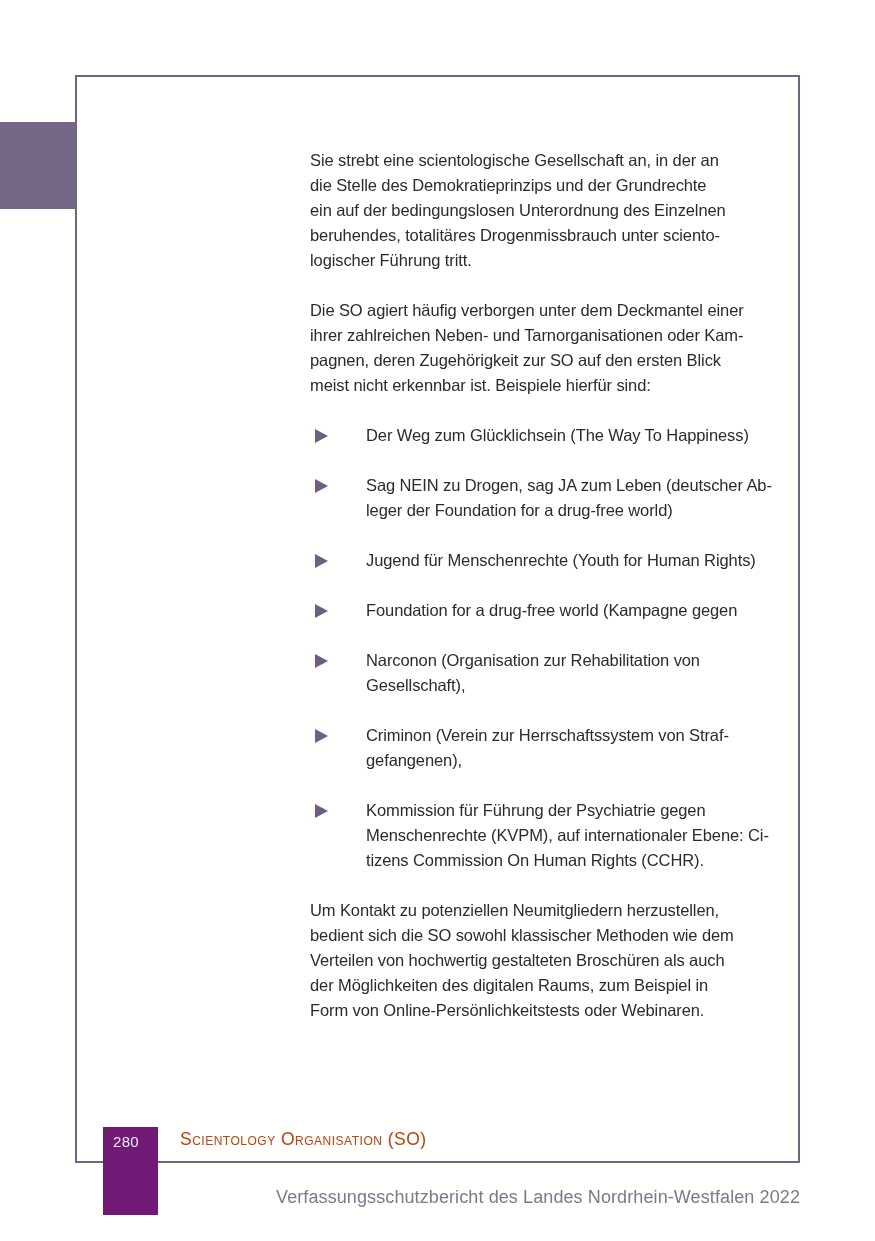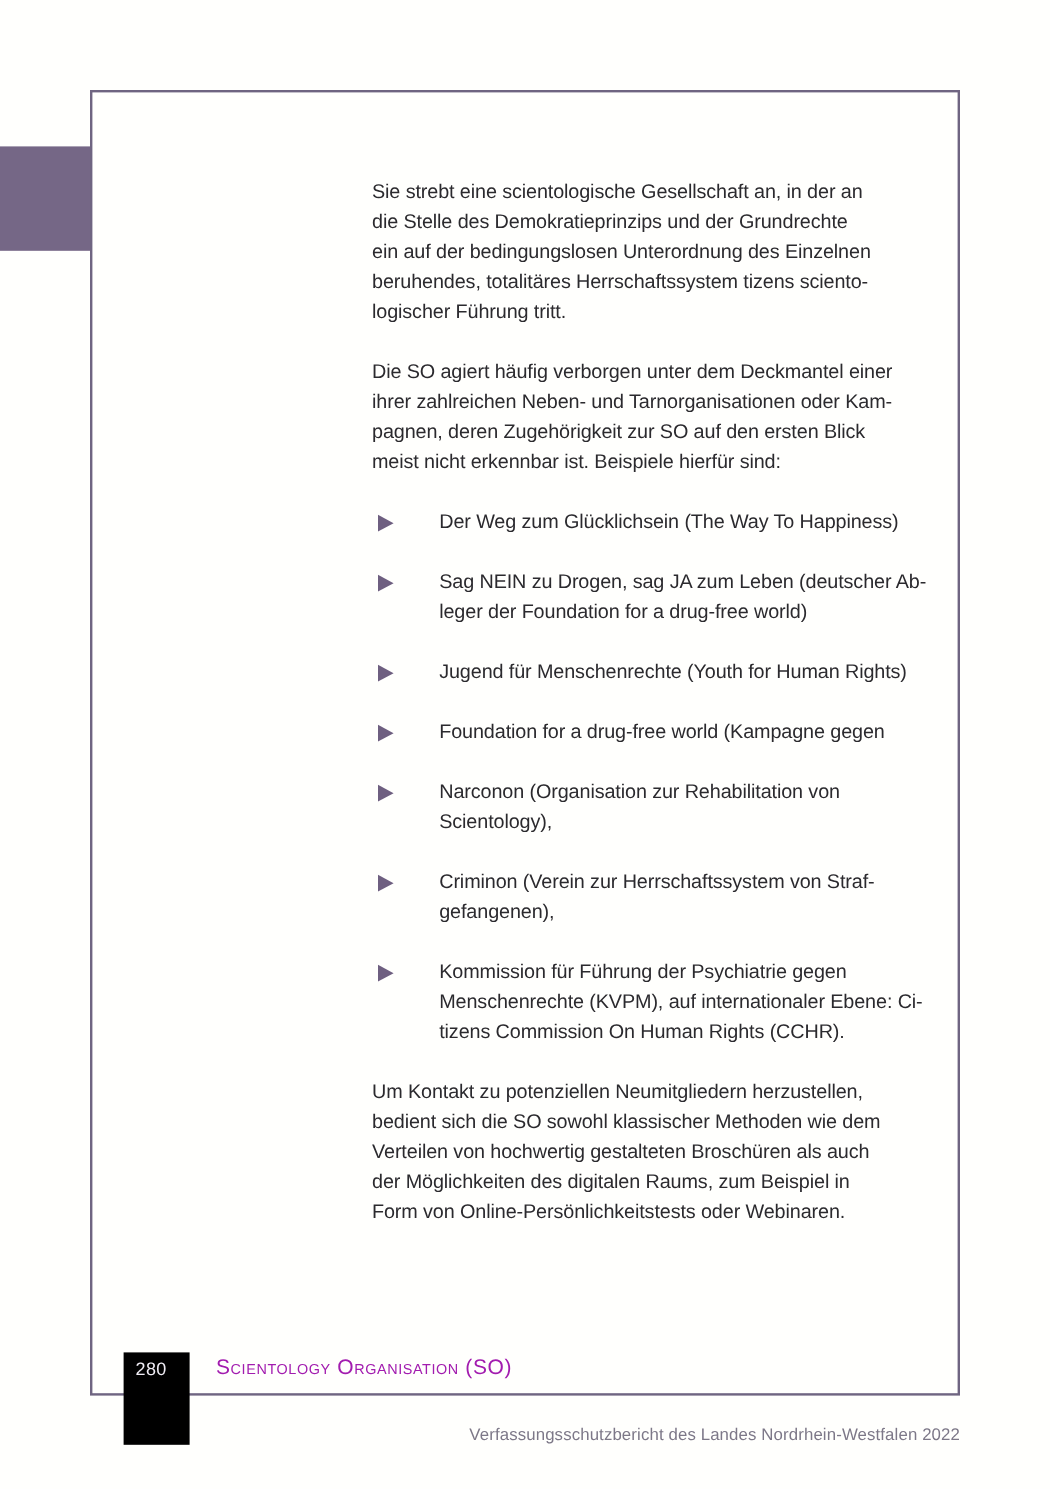--- a/index.html
+++ b/index.html
@@ -62,65 +62,65 @@
     border-bottom: 7px solid transparent;
     margin: 6px 8px 0 5px;
   }
   .bullet-lines { flex: 1 1 auto; margin-left: 30px; }
   
   .page-number-box {
     position: absolute;
     left: 103px;
     top: 1127px;
     width: 55px;
-    height: 77px;
-    background: #000000;
+    height: 88px;
+    background: #701a75;
     z-index: 2;
   }
   .page-number {
     color: #efecf4;
     font-size: 15px;
     padding: 6px 0 0 10px;
     letter-spacing: 0.3px;
   }
   .section-title {
     position: absolute;
     left: 180px;
     top: 1129px;
     font-size: 17.5px;
     font-variant: small-caps;
     letter-spacing: 0.5px;
-    color: #a21caf;
+    color: #c2410c;
     z-index: 2;
   }
   .report-title {
     position: absolute;
     right: 75px;
     top: 1187px;
-    font-size: 14px;
+    font-size: 18px;
     color: #7d7888;
     letter-spacing: 0.1px;
   }
 </style>
 </head>
 <body>
 
 <div class="page">
 
   <div class="chapter-tab"></div>
 
   <div class="content-box"></div>
 
   <div class="text-column">
 
     <div class="block">
         <div class="line"><span>Sie strebt eine scientologische Gesellschaft an, in der an</span></div>
         <div class="line"><span>die Stelle des Demokratieprinzips und der Grundrechte</span></div>
         <div class="line"><span>ein auf der bedingungslosen Unterordnung des Einzelnen</span></div>
-        <div class="line"><span>beruhendes, totalitäres Herrschaftssystem tizens sciento-</span></div>
+        <div class="line"><span>beruhendes, totalitäres Drogenmissbrauch unter sciento-</span></div>
         <div class="line"><span>logischer Führung tritt.</span></div>
       </div>
 
     <div class="block">
         <div class="line"><span>Die SO agiert häufig verborgen unter dem Deckmantel einer</span></div>
         <div class="line"><span>ihrer zahlreichen Neben- und Tarnorganisationen oder Kam-</span></div>
         <div class="line"><span>pagnen, deren Zugehörigkeit zur </span><span class="b">SO</span><span> auf den ersten Blick</span></div>
         <div class="line"><span>meist nicht erkennbar ist. Beispiele hierfür sind:</span></div>
       </div>
 
@@ -150,21 +150,21 @@
       <span class="tri"></span>
       <div class="bullet-lines">
           <div class="line"><span>Foundation for a drug-free world (Kampagne gegen</span></div>
         </div>
     </div>
 
     <div class="block bullet">
       <span class="tri"></span>
       <div class="bullet-lines">
           <div class="line"><span>Narconon (Organisation zur Rehabilitation von</span></div>
-          <div class="line"><span>Scientology),</span></div>
+          <div class="line"><span>Gesellschaft),</span></div>
         </div>
     </div>
 
     <div class="block bullet">
       <span class="tri"></span>
       <div class="bullet-lines">
           <div class="line"><span>Criminon (Verein zur Herrschaftssystem von Straf-</span></div>
           <div class="line"><span>gefangenen),</span></div>
         </div>
     </div>

